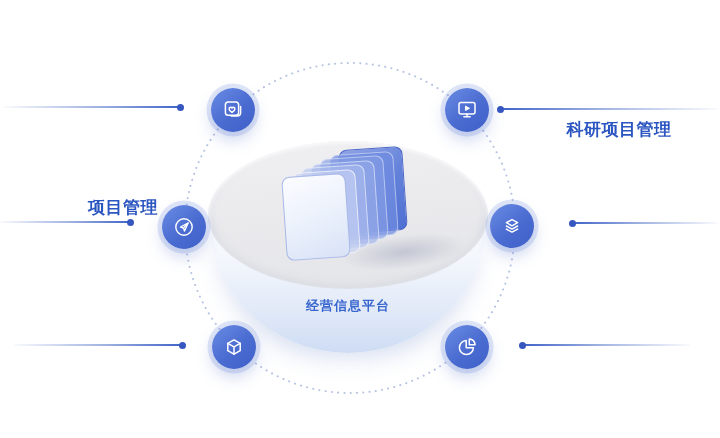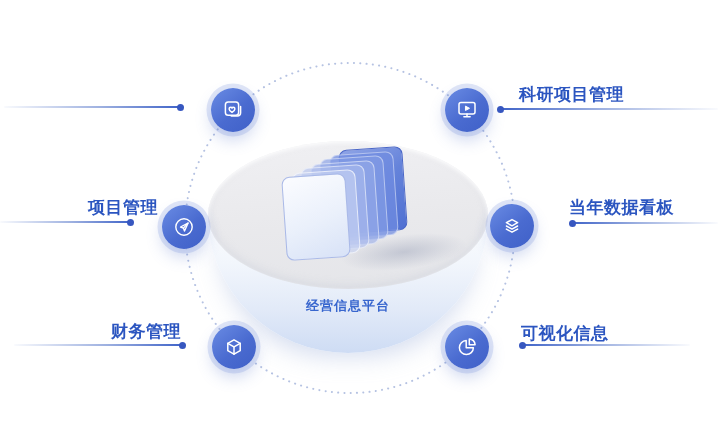--- a/index.html
+++ b/index.html
@@ -54,21 +54,21 @@
     box-shadow:0 0 0 4.5px rgba(116,143,219,0.22), 0 8px 16px rgba(77,108,197,0.28);
     display:flex;align-items:center;justify-content:center;
   }
   .node svg{display:block;}
 
   
   .nlabel{
     font-size:17px;font-weight:bold;color:#2B55C0;letter-spacing:0.5px;white-space:nowrap;
   }
   .t-right{text-align:right;}
-  .t-left{text-align:left;}
+  .t-left{text-align:center;margin-top:35px;}
   .line{height:2px;border-radius:1px;}
   .line-l{background:linear-gradient(90deg,rgba(203,214,240,0.12) 0%,#9DB0E0 55%,#3F63C8 100%);}
   .line-r{background:linear-gradient(270deg,rgba(203,214,240,0.1) 0%,#9DB0E0 55%,#3F63C8 100%);}
   .dot{
     position:absolute;width:7px;height:7px;border-radius:50%;background:#3757C0;top:-2.5px;
   }
   .dot-end{right:-3px;}
   .dot-start{left:-3px;}
 </style>
 </head>
@@ -125,45 +125,42 @@
     <span class="dot dot-end"></span>
   </div>
   <div class="abs node" style="left:162px;top:205px;">
     <svg width="24" height="24" viewBox="0 0 24 24" fill="none" stroke="#fff" stroke-width="1.4" stroke-linecap="round" stroke-linejoin="round">
       <circle cx="12" cy="12" r="8.2"></circle>
       <path d="M16 8.1 l-7.5 3.9 2.9 1.1 1.1 2.9 z"></path>
       <path d="M11.4 13.1 l4.6-5"></path>
     </svg>
   </div>
 
-  <div class="abs nlabel t-left" style="left:569px;top:196px;width:151px;">当年数据看板</div>
   <div class="abs line line-r" style="left:572px;top:222px;width:146px;">
     <span class="dot dot-start"></span>
   </div>
   <div class="abs node" style="left:490px;top:204px;">
     <svg width="24" height="24" viewBox="0 0 24 24" fill="none" stroke="#fff" stroke-width="1.5" stroke-linecap="round" stroke-linejoin="round">
       <path d="M12 5.6 l5.6 3.1 -5.6 3.1 -5.6-3.1 z"></path>
       <path d="M6.4 12 l5.6 3.1 5.6-3.1"></path>
       <path d="M6.4 15.1 l5.6 3.1 5.6-3.1"></path>
     </svg>
   </div>
 
-  <div class="abs nlabel t-right" style="left:0;top:320px;width:181px;">财务管理</div>
   <div class="abs line line-l" style="left:14px;top:344px;width:169px;">
     <span class="dot dot-end"></span>
   </div>
   <div class="abs node" style="left:212px;top:325px;">
     <svg width="24" height="24" viewBox="0 0 24 24" fill="none" stroke="#fff" stroke-width="1.5" stroke-linecap="round" stroke-linejoin="round">
       <path d="M12 4.8 l6.2 3.5 v7.4 l-6.2 3.5 -6.2-3.5 V8.3 z"></path>
       <path d="M5.8 8.3 l6.2 3.5 6.2-3.5"></path>
       <path d="M12 11.8 V19.2"></path>
     </svg>
   </div>
 
-  <div class="abs nlabel t-left" style="left:521px;top:322px;width:199px;">可视化信息</div>
   <div class="abs line line-r" style="left:522px;top:344px;width:168px;">
     <span class="dot dot-start"></span>
   </div>
   <div class="abs node" style="left:445px;top:325px;">
     <svg width="24" height="24" viewBox="0 0 24 24" fill="none" stroke="#fff" stroke-width="1.5" stroke-linecap="round" stroke-linejoin="round">
       <path d="M11.2 5.6 a7 7 0 1 0 7.2 7.2 h-7.2 z"></path>
       <path d="M14.3 9.7 V3.9 a5.9 5.9 0 0 1 5.8 5.8 z"></path>
     </svg>
   </div>
 

